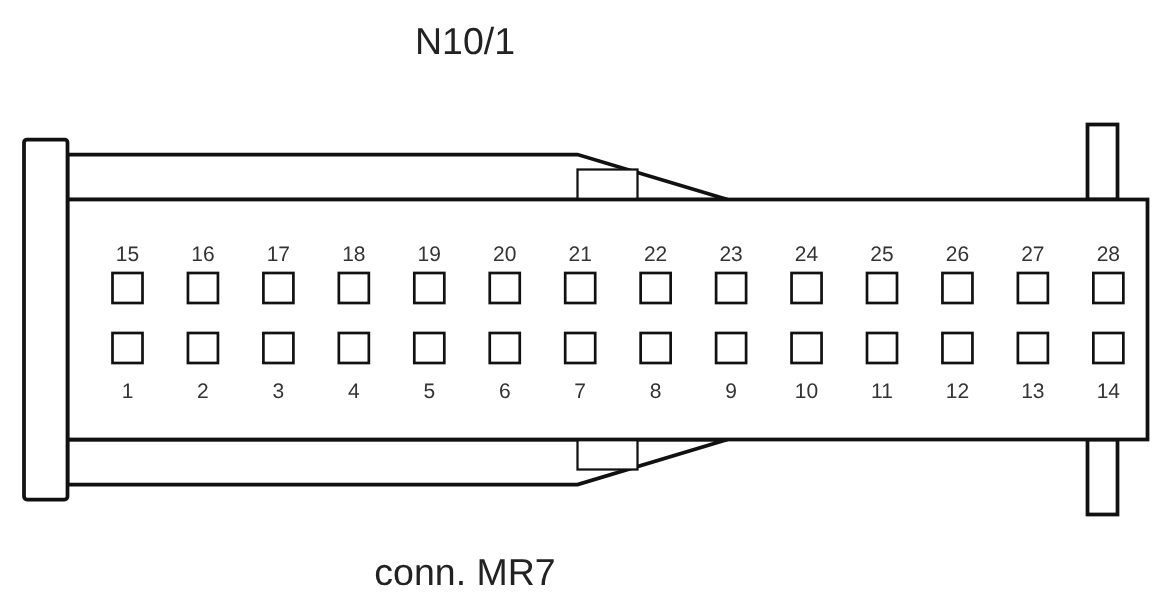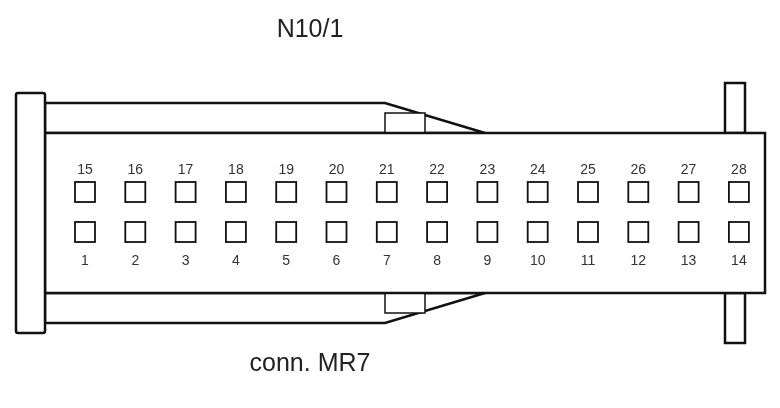--- a/index.html
+++ b/index.html
@@ -4,21 +4,21 @@
 <style>
 html,body{margin:0;padding:0;background:#fff;}
 body{width:780px;height:408px;position:relative;overflow:hidden;font-family:"Liberation Sans",sans-serif;color:#222;}
 .title{position:absolute;left:0;width:620px;text-align:center;font-size:25px;}
 svg{position:absolute;left:0;top:0;}
 </style>
 </head>
 <body>
 
 <div class="title" style="top:14px">N10/1</div>
-<div class="title" style="top:348px">conn. MR7</div>
+<div class="title" style="top:368px">conn. MR7</div>
 
 <svg width="780" height="408">
   <g fill="#fff" stroke="#111" stroke-width="2.5">
 
     <path d="M45,103 L385,103 L485,133 L45,133 Z"></path>
     <rect x="385" y="113" width="40" height="20" stroke-width="1.5"></rect>
 
     <path d="M45,293 L485,293 L385,323 L45,323 Z"></path>
     <rect x="385" y="293" width="40" height="20" stroke-width="1.5"></rect>
 

